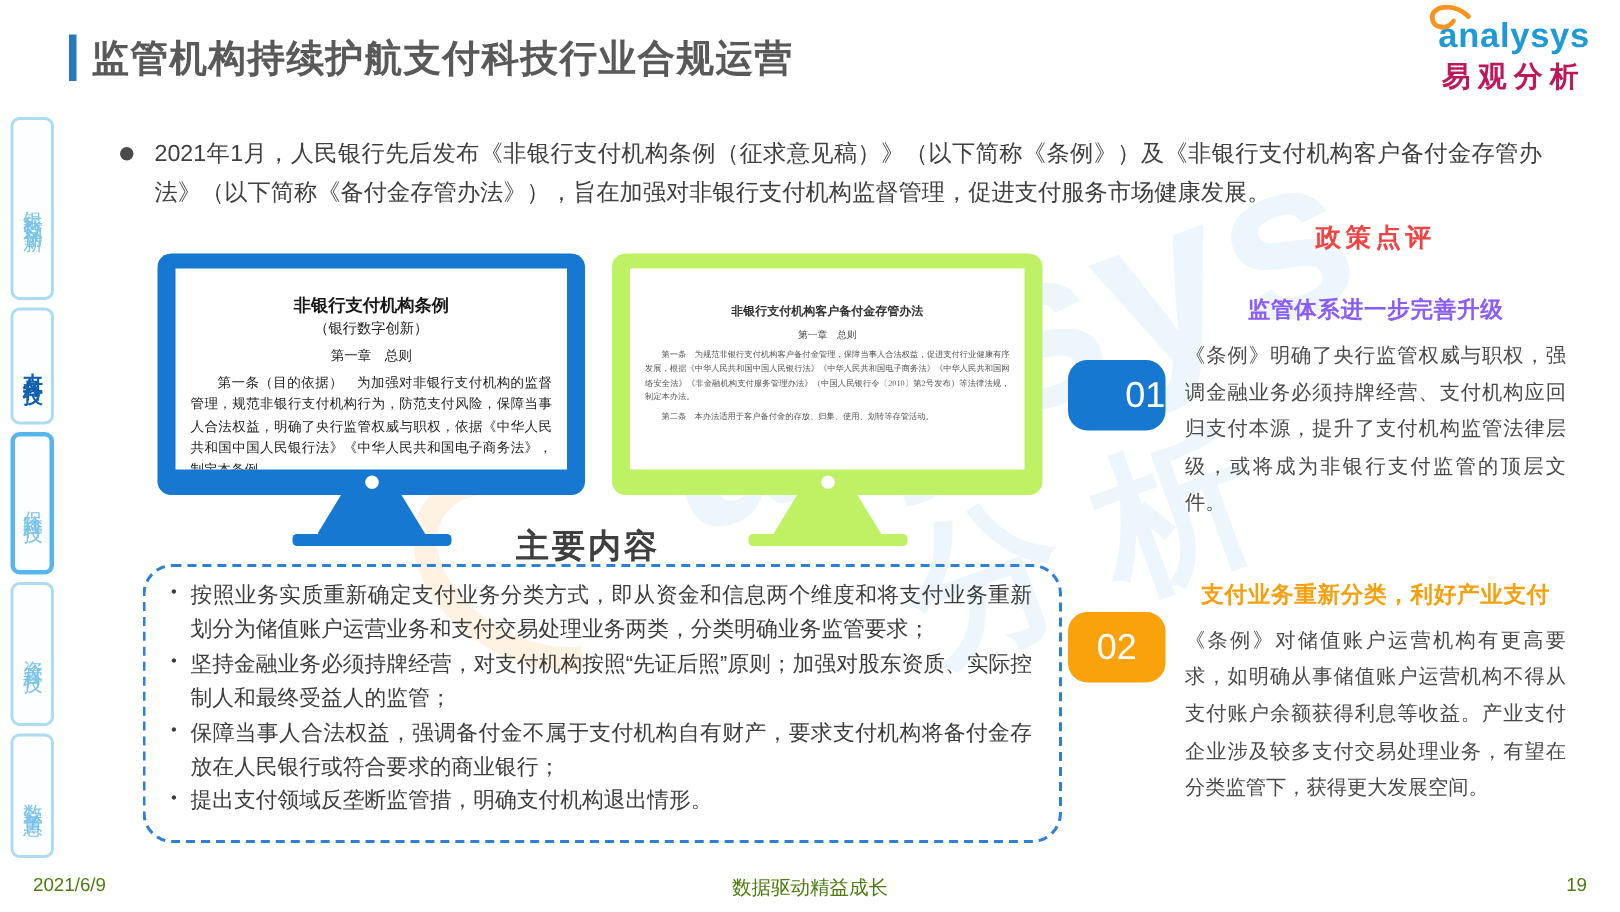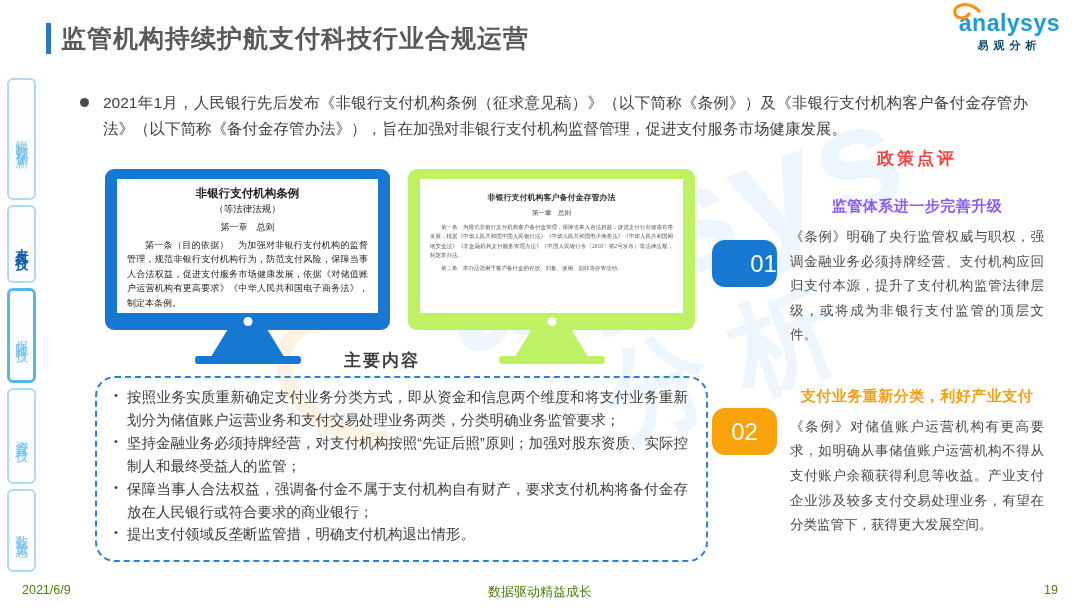--- a/index.html
+++ b/index.html
@@ -14,21 +14,21 @@
   .wm-cn { left:600px; top:290px; font-size:105px; color:rgba(70,165,225,0.10); transform:rotate(-20deg); letter-spacing:30px; }
   .wm-swirl { left:270px; top:320px; width:170px; height:120px; border:16px solid rgba(247,148,29,0.12);
     border-radius:50%; border-top-color:transparent; border-right-color:transparent; transform:rotate(30deg); }
   
   .accent-bar { position:absolute; left:46px; top:23px; width:5px; height:31px; background:#2878be; z-index:2; }
   .page-title { position:absolute; left:61px; top:22px; font-size:25px; font-weight:bold; color:#595959; letter-spacing:1px; z-index:2; }
   .logo { position:absolute; right:20px; top:10px; text-align:center; z-index:2; }
   .logo-brandwrap { position:relative; display:inline-block; }
   .logo-brand { font-size:23px; font-weight:bold; color:#1e9ad6; letter-spacing:0.5px; }
   .logo-swirl { position:absolute; left:-10px; top:-7px; }
-  .logo-cn { font-size:11px; font-weight:bold; color:#0c4a6e; letter-spacing:5px; margin-top:1px; }
+  .logo-cn { font-size:19px; font-weight:bold; color:#be185d; letter-spacing:5px; margin-top:1px; }
   
   .side-tab { position:absolute; left:7px; width:29px; border:2px solid #abdcf4; border-radius:6px; background:#fdfeff;
     display:flex; align-items:center; justify-content:center; z-index:2;
     writing-mode:vertical-rl; text-orientation:upright; font-size:13px; color:#79c2e9; letter-spacing:3px; }
   .side-tab.t1 { top:78px;  height:122px; }
   .side-tab.t2 { top:205px; height:78px;  color:#0f5fae; font-weight:bold; }
   .side-tab.t3 { top:288px; height:95px;  border-width:3px; border-color:#58b7ea; }
   .side-tab.t4 { top:388px; height:96px; }
   .side-tab.t5 { top:489px; height:83px; }
   
@@ -36,35 +36,35 @@
   .intro-dot { width:9px; height:9px; border-radius:50%; background:#4a4a4a; margin:8px 14px 0 0; flex:none; }
   .intro-text { font-size:15.5px; line-height:1.65; text-align:justify; color:#3f3f3f; }
   
   .monitor { position:absolute; display:flex; flex-direction:column; align-items:center; z-index:1; }
   .monitor.m-left  { left:105px; top:169px; width:285px; }
   .monitor.m-right { left:408px; top:169px; width:287px; }
   .m-frame { position:relative; width:100%; border-radius:9px; padding:10px 12px 17px 12px; }
   .m-left  .m-frame, .m-left .m-neck, .m-left .m-base { background:#1778d2; }
   .m-right .m-frame, .m-right .m-neck, .m-right .m-base { background:#bef264; }
   .m-dot { position:absolute; left:50%; bottom:4px; transform:translateX(-50%); width:9px; height:9px; border-radius:50%; background:#fff; }
-  .m-screen { background:#fff; height:134px; padding:7px 10px; overflow:hidden; font-family:"Liberation Serif","DejaVu Serif",serif; }
+  .m-screen { background:#fff; height:134px; padding:17px 10px; overflow:hidden; font-family:"Liberation Serif","DejaVu Serif",serif; }
   .m-neck { width:72px; height:26px; clip-path:polygon(22% 0, 78% 0, 100% 100%, 0 100%); }
   .m-base { width:106px; height:8px; border-radius:3px; }
   .doc-title  { text-align:center; font-weight:bold; color:#1a1a1a; }
   .m-left  .doc-title { font-size:11.5px; }
   .m-right .doc-title { font-size:8px; margin-top:6px; color:#333; }
   .doc-sub    { text-align:center; font-size:9.5px; color:#222; margin-top:2px; }
   .doc-chap   { text-align:center; color:#222; margin:5px 0 4px; }
   .m-left  .doc-chap { font-size:9px; }
   .m-right .doc-chap { font-size:6.5px; margin:6px 0 5px; color:#444; }
   .doc-body   { text-align:justify; text-indent:2em; color:#222; }
   .m-left  .doc-body { font-size:9px;  line-height:1.6; }
   .m-right .doc-body { font-size:5.5px; line-height:1.7; color:#555; margin-bottom:4px; }
   
-  .mc-label { position:absolute; left:344px; top:349px; font-size:17px; font-weight:bold; color:#3f3f3f; letter-spacing:2px; z-index:1; }
+  .mc-label { position:absolute; left:344px; top:349px; font-size:22px; font-weight:bold; color:#3f3f3f; letter-spacing:2px; z-index:1; }
   .mc-box { position:absolute; left:95px; top:376px; width:613px; height:186px; border:2px dashed #2e7fd6;
     border-radius:20px; padding:8px 18px 6px 16px; z-index:1; }
   .mc-box ul { list-style:none; }
   .mc-box li { position:relative; padding-left:14px; font-size:14.5px; line-height:1.58; color:#3d3d3d; text-align:justify; }
   .mc-box li::before { content:"•"; position:absolute; left:1px; top:1px; font-size:11px; color:#3d3d3d; }
   
   .pr { position:absolute; left:790px; top:147px; width:254px; z-index:1; }
   .pr-header { text-align:center; font-size:17px; font-weight:bold; color:#ef4444; letter-spacing:3px; }
   .pr-section1 { margin-top:22px; }
   .pr-section2 { margin-top:39px; }
@@ -112,23 +112,23 @@
 
   <div class="intro">
     <div class="intro-dot"></div>
     <div class="intro-text">2021年1月，人民银行先后发布《非银行支付机构条例（征求意见稿）》（以下简称《条例》）及《非银行支付机构客户备付金存管办法》（以下简称《备付金存管办法》），旨在加强对非银行支付机构监督管理，促进支付服务市场健康发展。</div>
   </div>
 
   <div class="monitor m-left">
     <div class="m-frame">
       <div class="m-screen">
         <div class="doc-title">非银行支付机构条例</div>
-        <div class="doc-sub">（等法律法规）</div>
+        <div class="doc-sub">（银行数字创新）</div>
         <div class="doc-chap">第一章　总则</div>
-        <div class="doc-body">第一条（目的依据）　为加强对非银行支付机构的监督管理，规范非银行支付机构行为，防范支付风险，保障当事人合法权益，促进支付服务市场健康发展，依据《对储值账户运营机构有更高要求》《中华人民共和国电子商务法》，制定本条例。</div>
+        <div class="doc-body">第一条（目的依据）　为加强对非银行支付机构的监督管理，规范非银行支付机构行为，防范支付风险，保障当事人合法权益，明确了央行监管权威与职权，依据《中华人民共和国中国人民银行法》《中华人民共和国电子商务法》，制定本条例。</div>
       </div>
       <div class="m-dot"></div>
     </div>
     <div class="m-neck"></div>
     <div class="m-base"></div>
   </div>
 
   <div class="monitor m-right">
     <div class="m-frame">
       <div class="m-screen">

